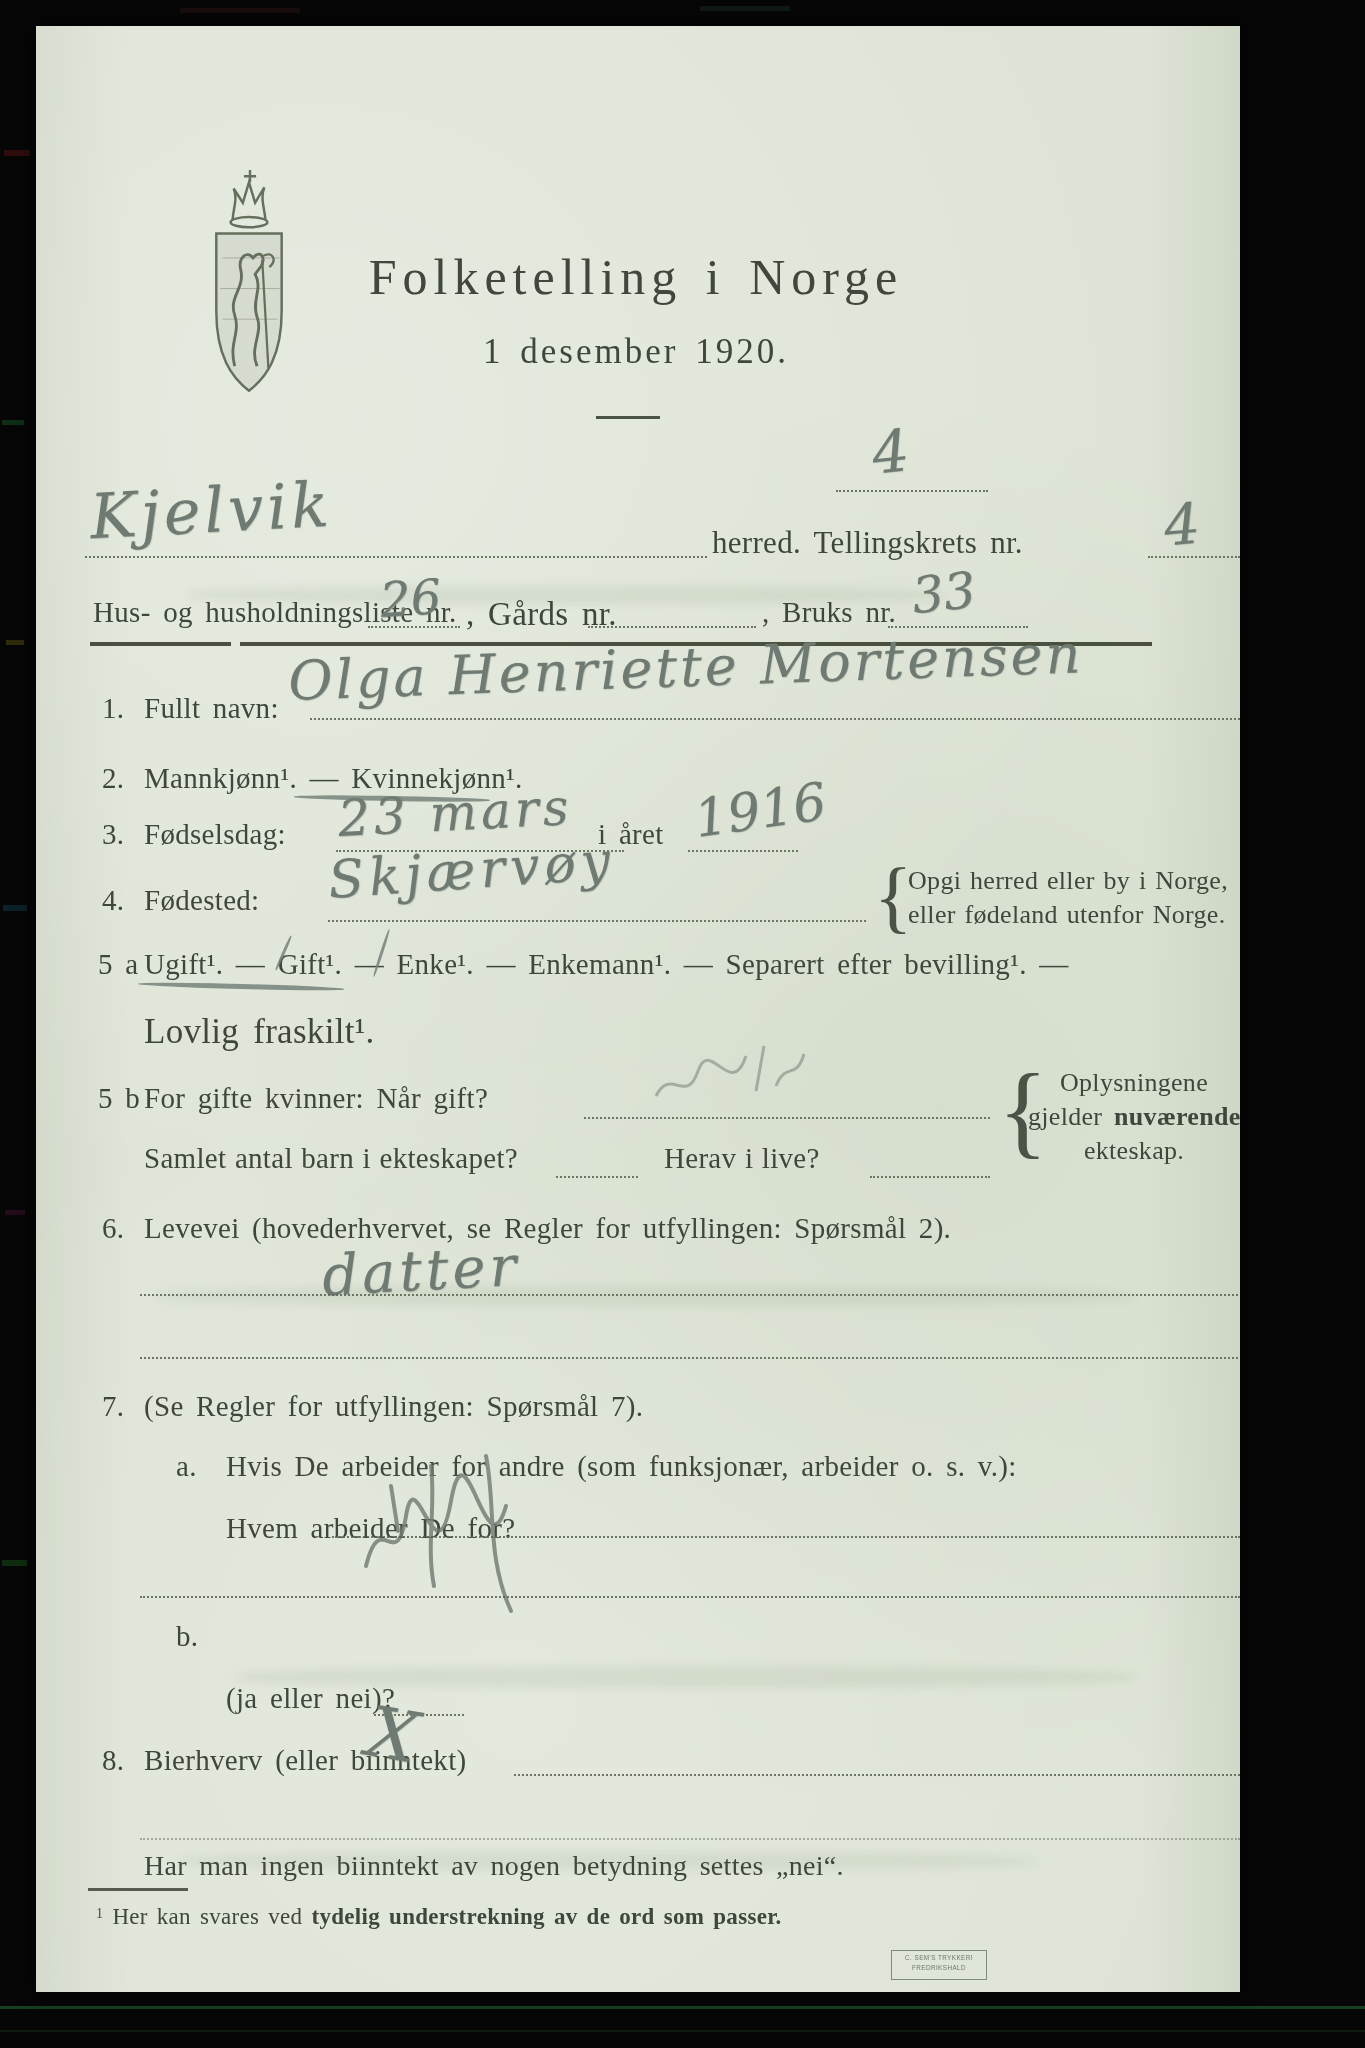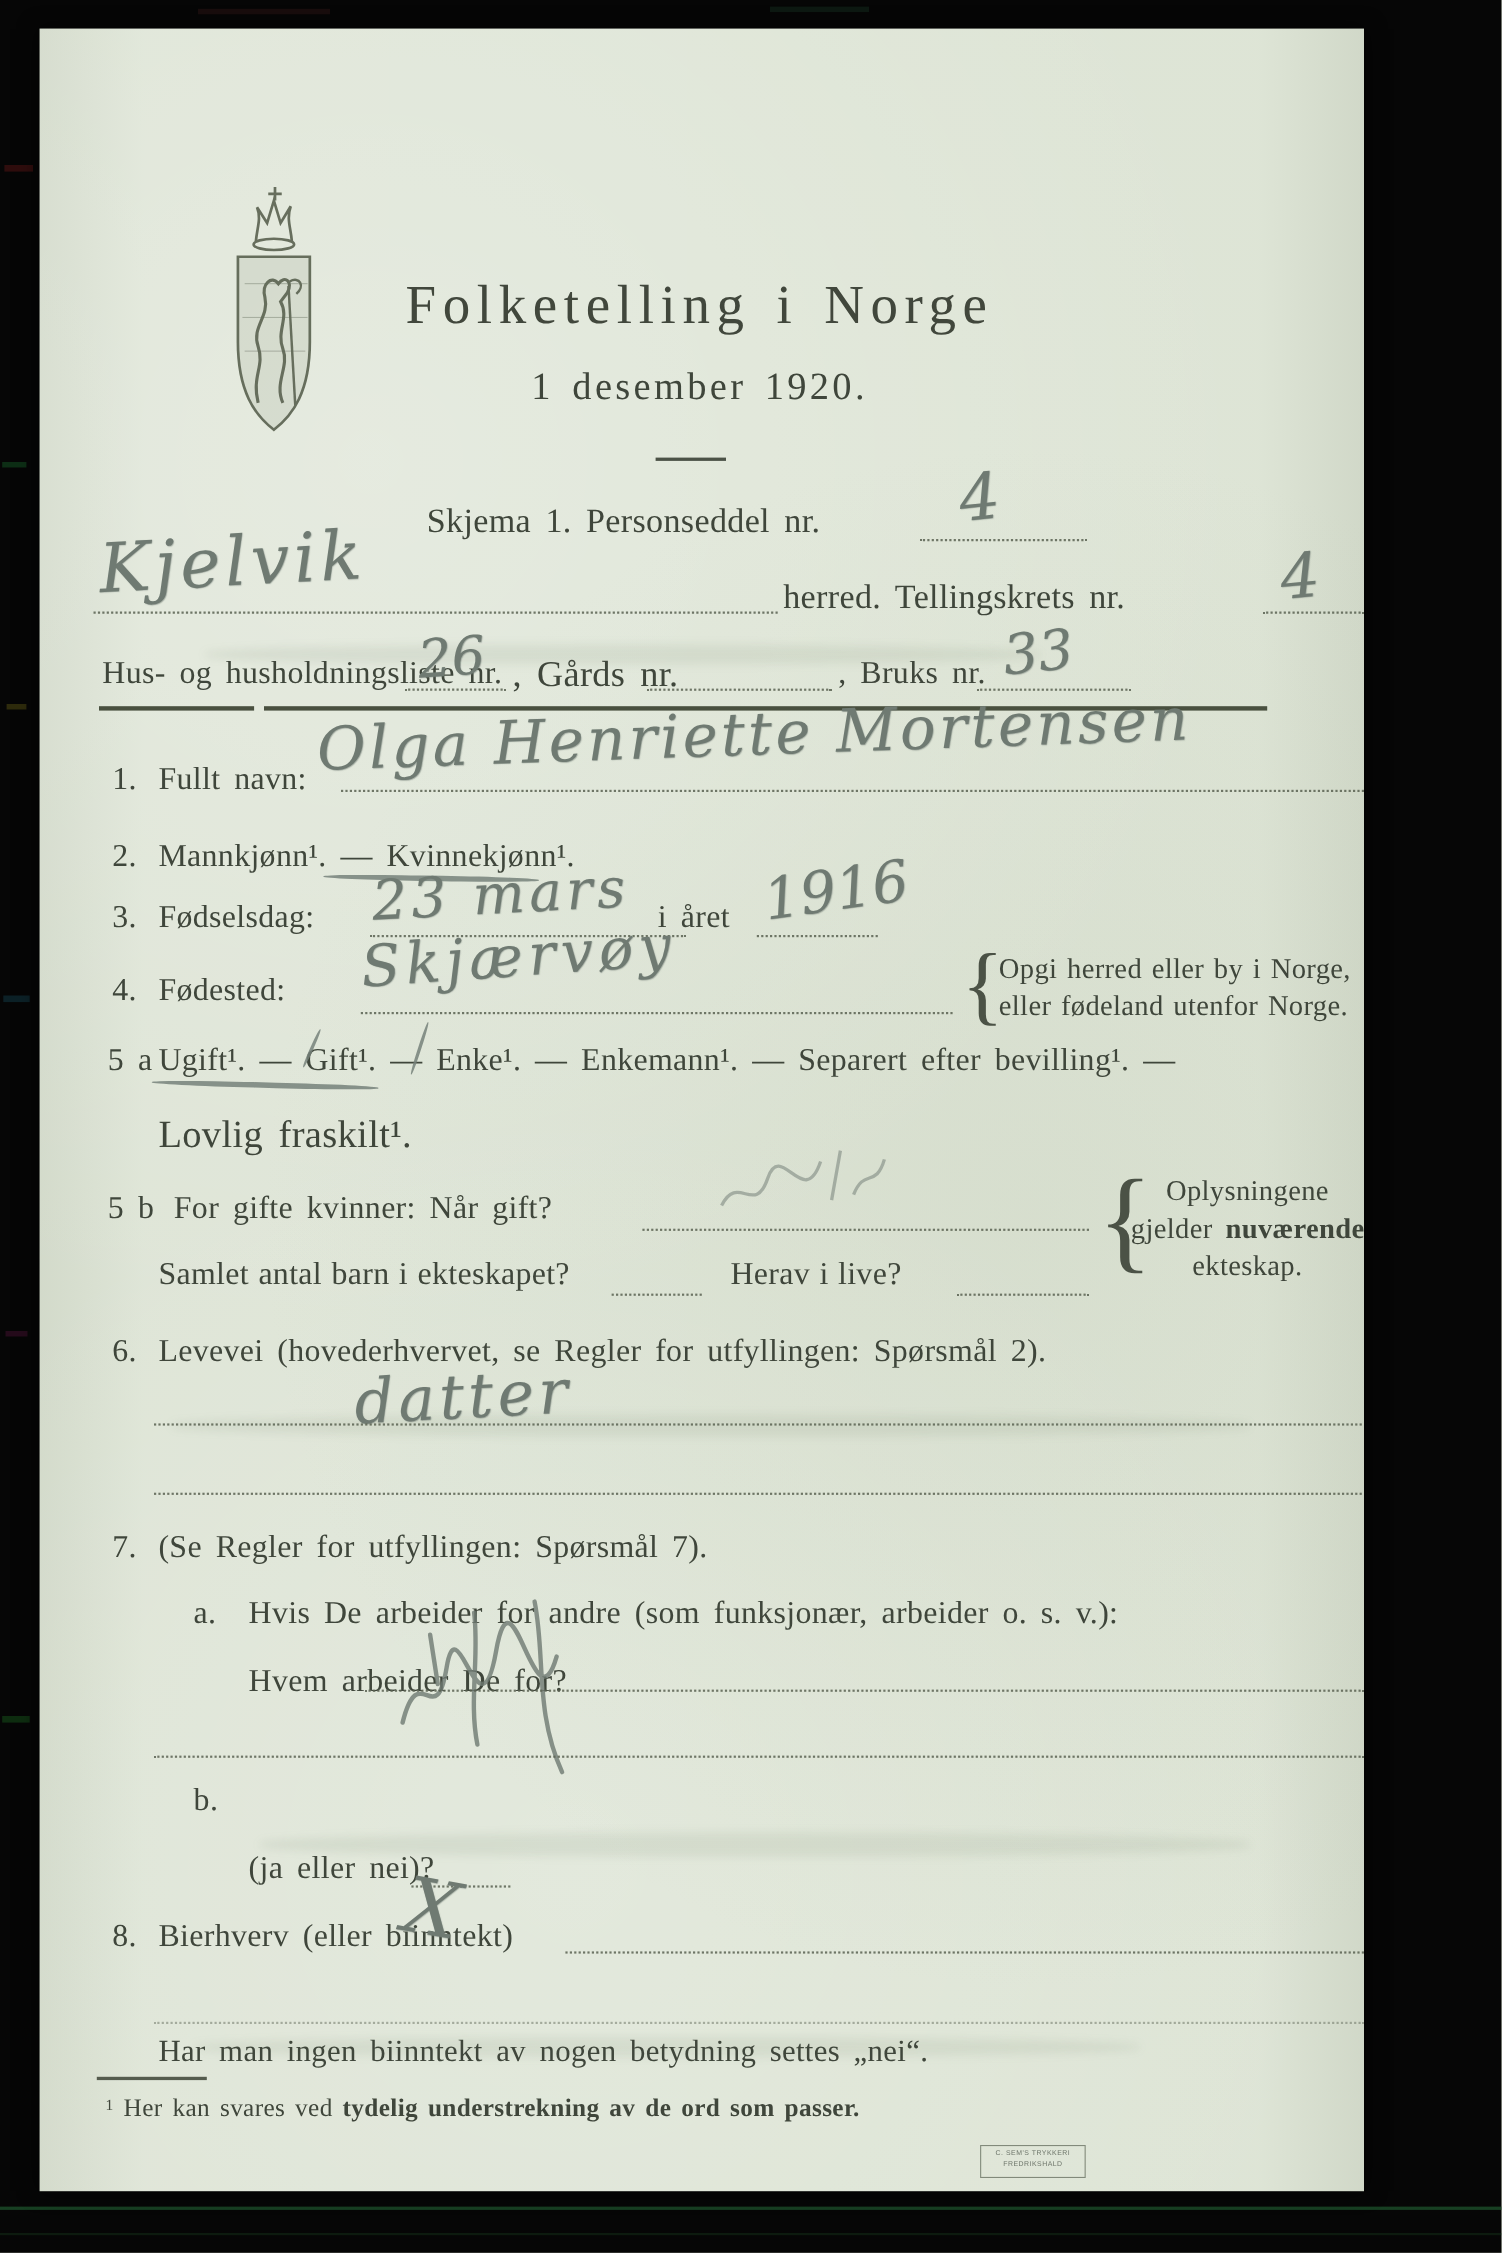--- a/index.html
+++ b/index.html
@@ -60,21 +60,20 @@
       <path d="M57 92 L63 198" stroke-width="2.2"></path>
       <path d="M58 88 C67 83 72 92 64 99" stroke-width="2.2"></path>
       <path d="M18 90 h56 M16 120 h58 M18 150 h54" stroke-width="0.8" opacity="0.5"></path>
     </g>
   </svg>
 
   <div class="ab pr" style="left:250px;top:222px;width:700px;text-align:center;font-size:50px;letter-spacing:6px;white-space:nowrap;color:#41473c;">Folketelling i Norge</div>
   <div class="ab pr" style="left:250px;top:306px;width:700px;text-align:center;font-size:35px;letter-spacing:3px;">1 desember 1920.</div>
   <div class="ab" style="left:560px;top:390px;width:64px;height:3px;background:#4b5246;"></div>
 
-  <div class="ab pr" style="left:352px;top:430px;font-size:31px;">Skjema 1. Personseddel nr.</div>
   <div class="dl" style="left:800px;top:464px;width:152px;"></div>
   <div class="ab pencil" style="left:836px;top:392px;font-size:58px;transform:rotate(-6deg);">4</div>
 
   <div class="ab pencil" style="left:54px;top:448px;font-size:62px;letter-spacing:4px;transform:rotate(-3deg);">Kjelvik</div>
   <div class="dl" style="left:49px;top:530px;width:622px;"></div>
   <div class="ab pr" style="left:676px;top:499px;font-size:31px;">herred.  Tellingskrets nr.</div>
   <div class="dl" style="left:1112px;top:530px;width:92px;"></div>
   <div class="ab pencil" style="left:1128px;top:466px;font-size:56px;transform:rotate(-5deg);">4</div>
 
   <div class="ab pr" style="left:57px;top:570px;font-size:29px;">Hus- og husholdningsliste nr.</div>
@@ -119,21 +118,21 @@
   <div class="ab pr" style="left:62px;top:922px;font-size:29px;">5 a</div>
   <div class="ab pr" style="left:108px;top:922px;font-size:29px;">
     <span>Ugift¹.</span><span> — Gift¹. — Enke¹. — Enkemann¹. — Separert efter bevilling¹. —</span>
   </div>
   <div class="pmark" style="left:102px;top:958px;width:206px;height:5px;transform:rotate(1.5deg);"></div>
   <div class="pmark" style="left:246px;top:908px;width:3px;height:38px;transform:rotate(24deg);"></div>
   <div class="pmark" style="left:344px;top:902px;width:3px;height:50px;transform:rotate(18deg);"></div>
   <div class="ab pr" style="left:108px;top:986px;font-size:35px;">Lovlig fraskilt¹.</div>
 
   <div class="ab pr" style="left:62px;top:1056px;font-size:29px;">5 b</div>
-  <div class="ab pr" style="left:122px;top:1056px;font-size:29px;">For gifte kvinner:  Når gift?</div>
+  <div class="ab pr" style="left:108px;top:1056px;font-size:29px;">For gifte kvinner:  Når gift?</div>
   <div class="dl" style="left:548px;top:1091px;width:406px;"></div>
   <svg class="ab" style="left:600px;top:1000px;width:180px;height:92px;" viewBox="0 0 180 92">
     <path d="M20 70 C35 40 50 80 62 45 S95 75 110 30 M120 65 L128 20 M140 60 C150 35 160 55 168 28" stroke="#76817a" stroke-width="3" fill="none" opacity="0.55"></path>
   </svg>
   <div class="ab pr" style="left:108px;top:1116px;font-size:29px;word-spacing:1px;">Samlet antal barn i ekteskapet?</div>
   <div class="dl" style="left:520px;top:1150px;width:82px;"></div>
   <div class="ab pr" style="left:628px;top:1116px;font-size:29px;word-spacing:1px;">Herav i live?</div>
   <div class="dl" style="left:834px;top:1150px;width:120px;"></div>
   <div class="ab pr" style="left:962px;top:1034px;font-size:104px;line-height:100px;color:#4b5246;">{</div>
   <div class="ab notecol" style="left:992px;top:1040px;width:212px;">

